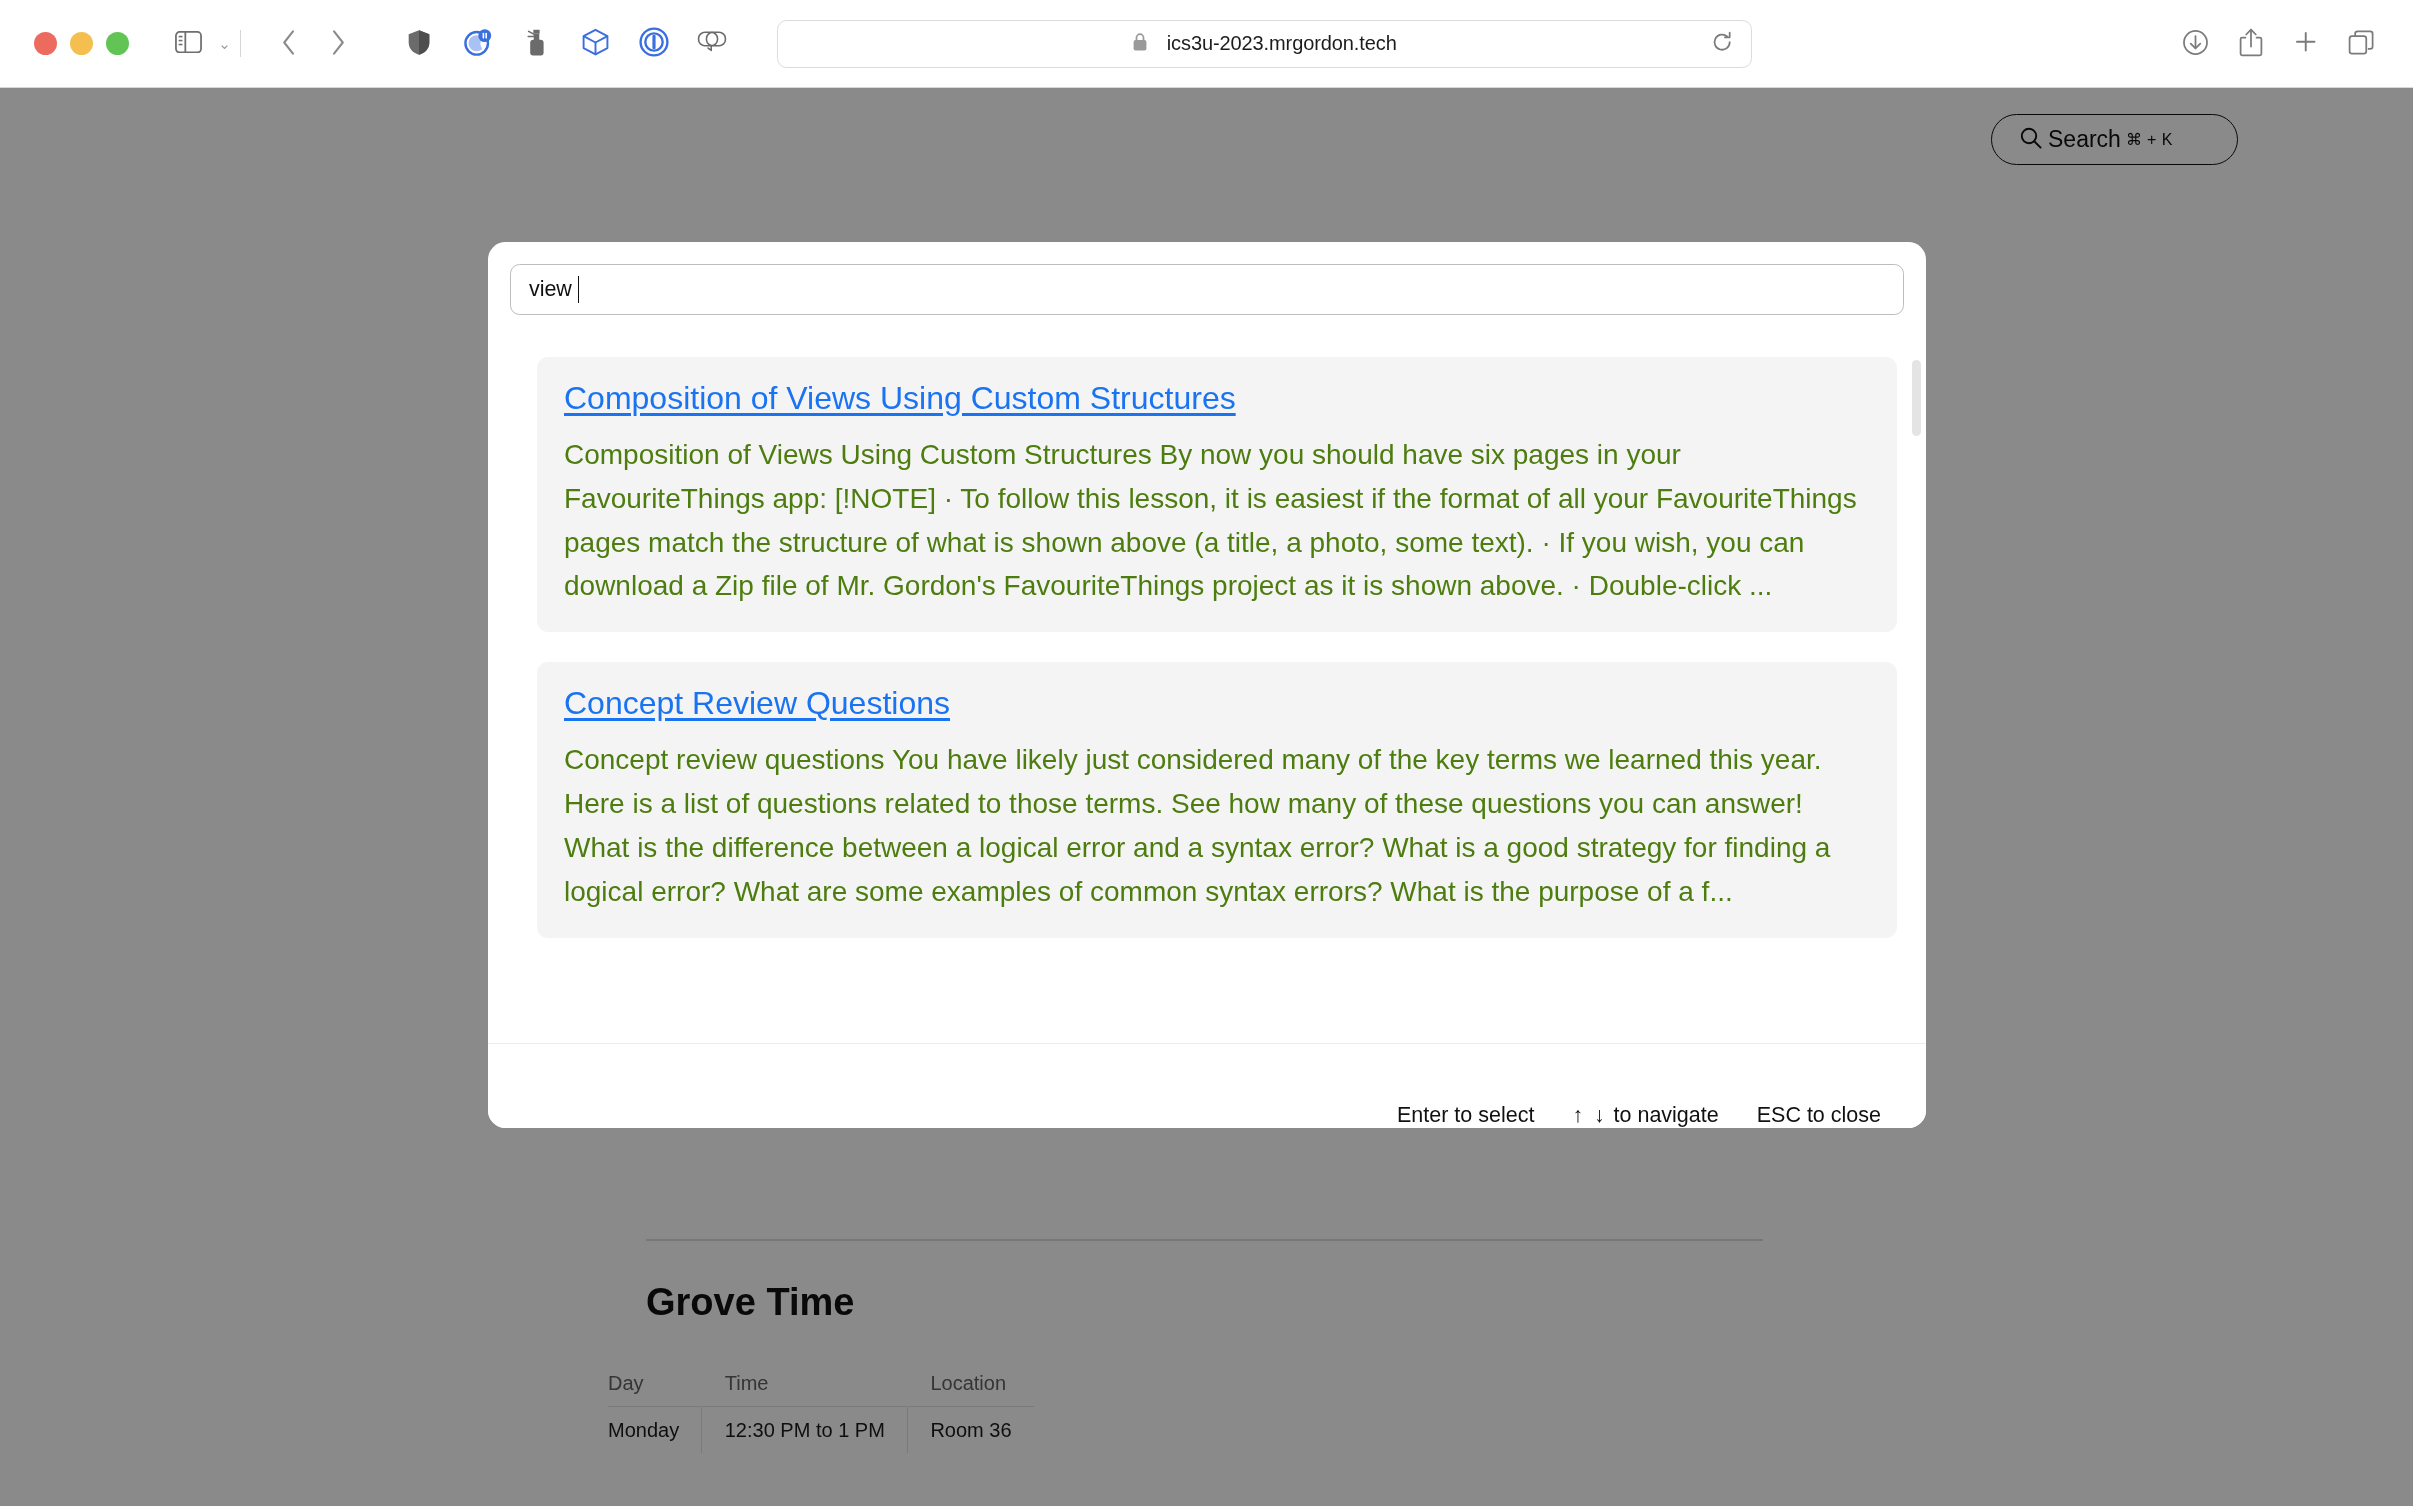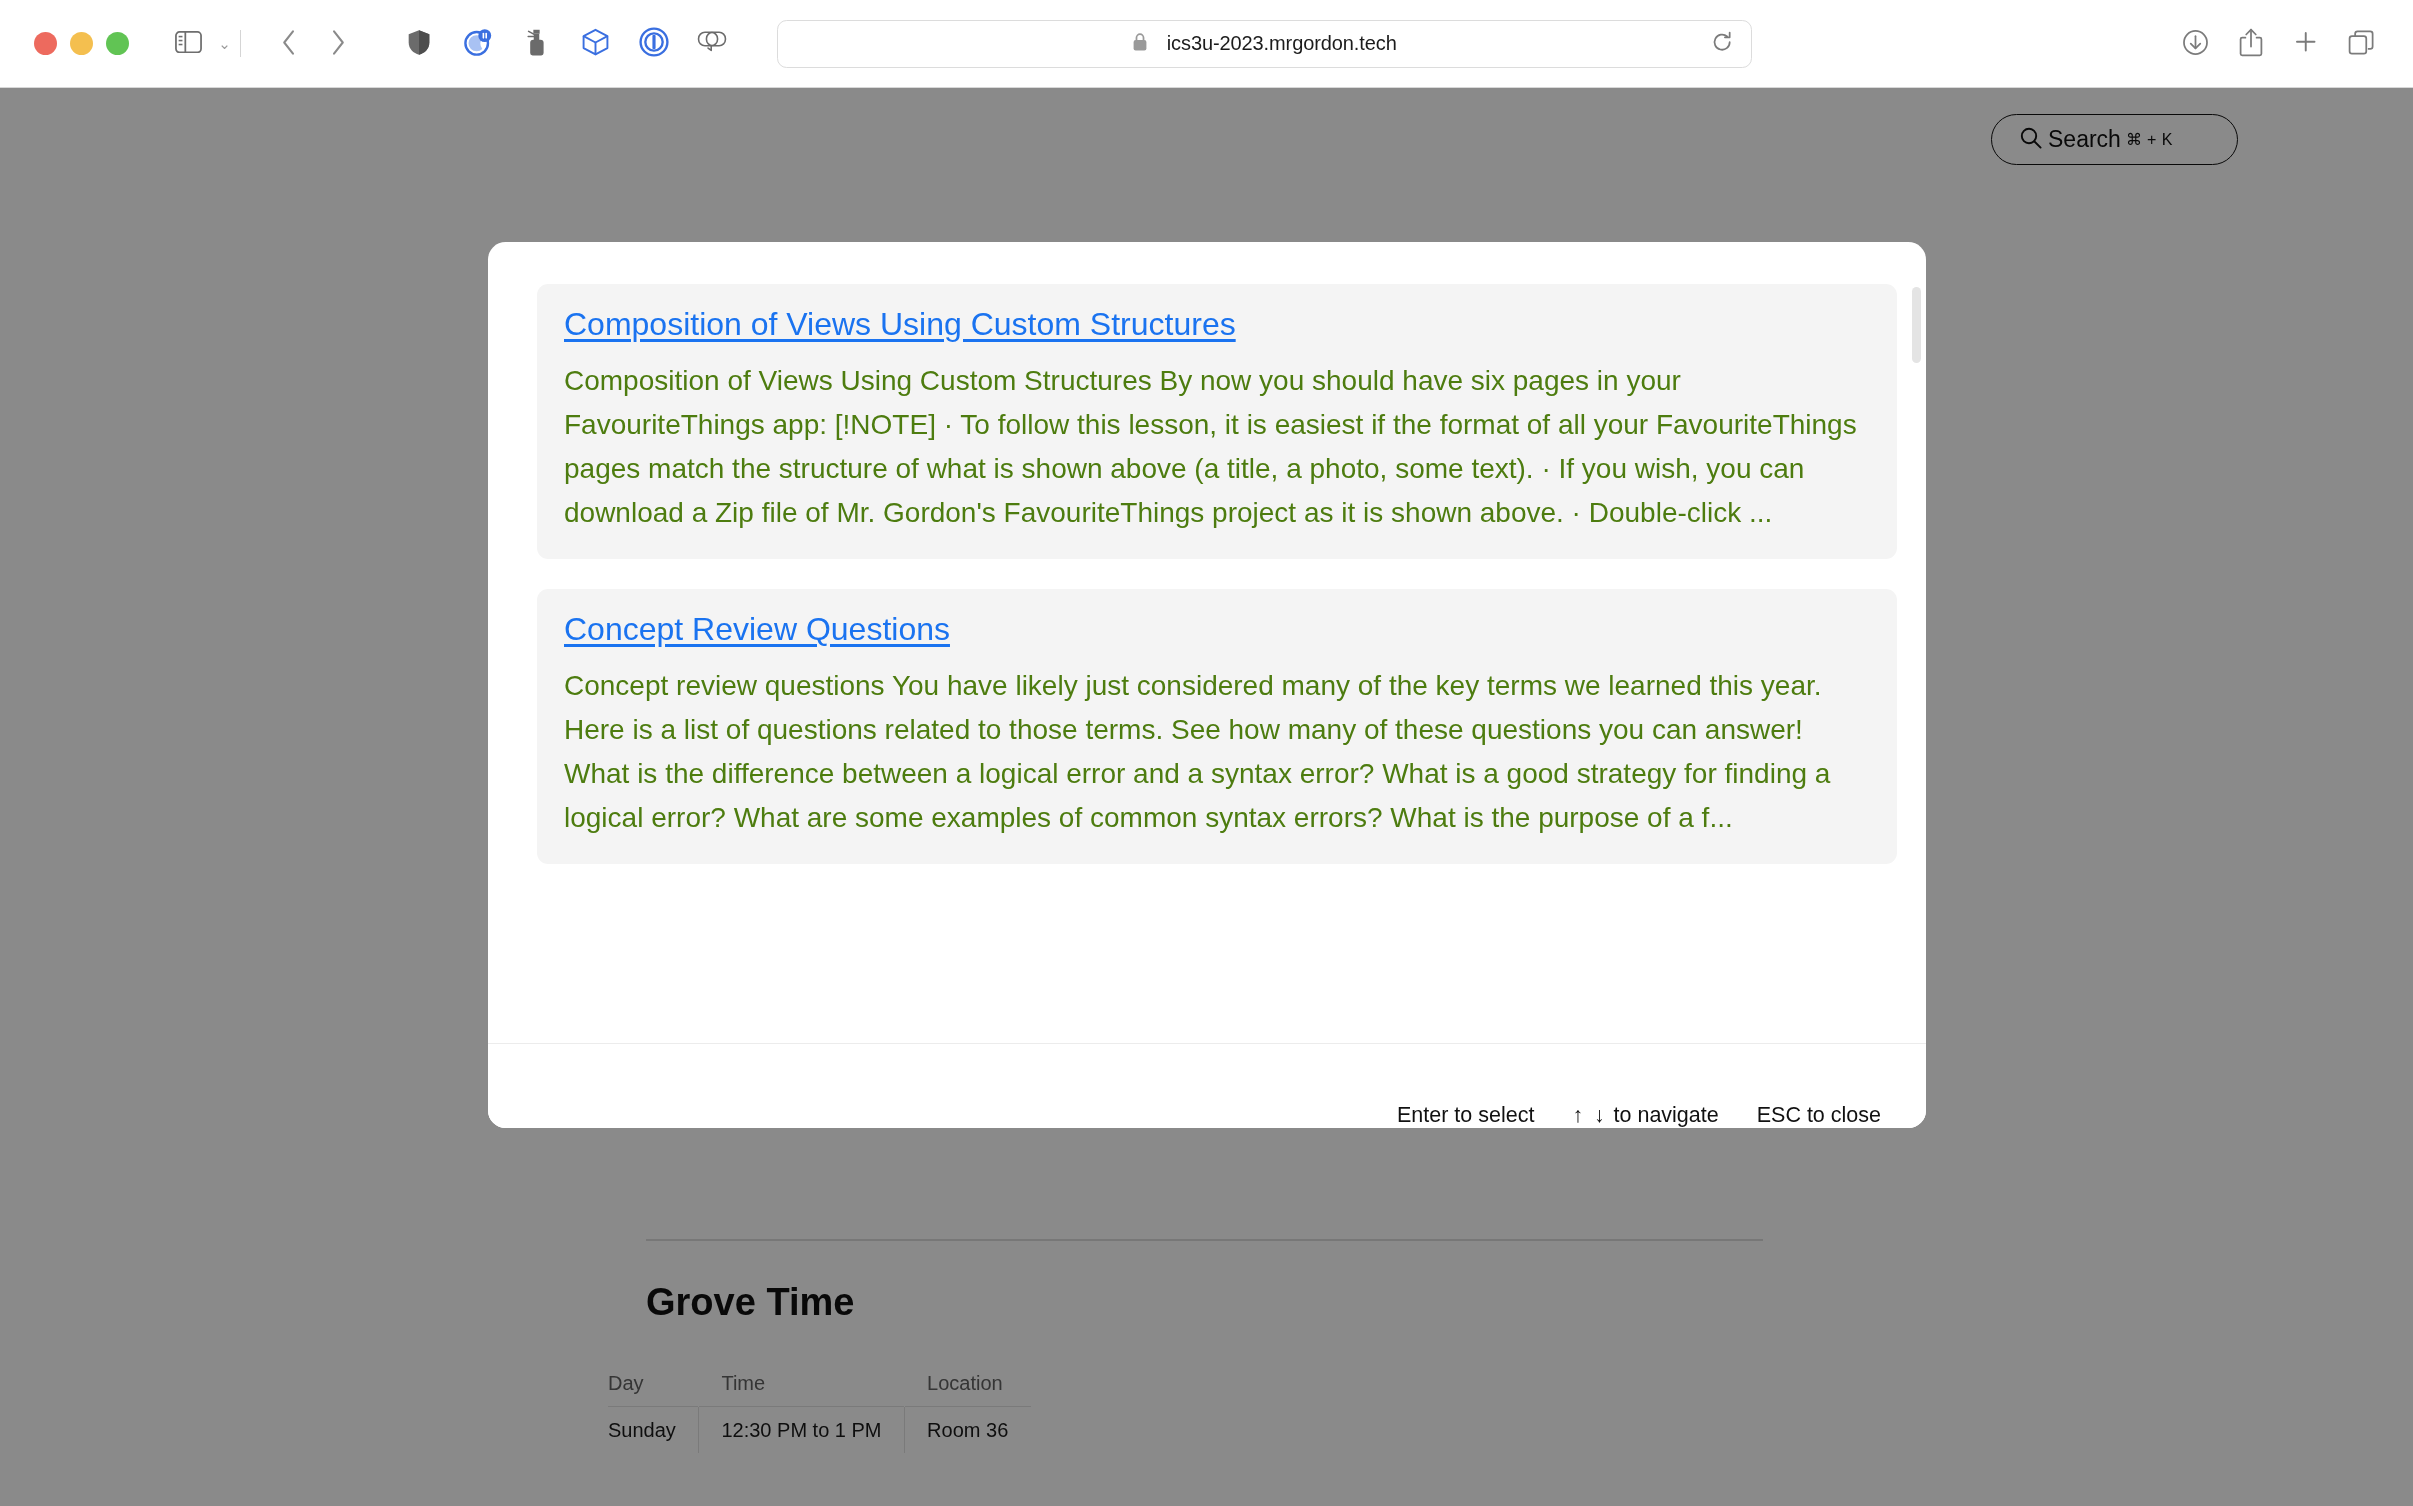--- a/index.html
+++ b/index.html
@@ -381,31 +381,37 @@
     <table id="grove-table">
       <thead>
         <tr>
           <th>Day</th>
           <th>Time</th>
           <th>Location</th>
         </tr>
       </thead>
       <tbody>
         <tr>
-          <td>Sunday</td>
+          <td>Monday</td>
           <td>12:30 PM to 1 PM</td>
           <td>Room 36</td>
         </tr>
       </tbody>
     </table>
 
     <div id="dim-overlay"></div>
 
     <div id="search-modal">
 
+      <div id="search-input-wrap">
+        <div id="search-input">
+          <span id="search-input-value">view</span>
+            <span id="caret"></span>
+        </div>
+      </div>
 
       <div id="results-scroll">
 
         <div class="result-card">
           <a class="result-title">Composition of Views Using Custom Structures</a>
           <div class="result-snippet">Composition of Views Using Custom Structures By now you should have six pages in your FavouriteThings app: [!NOTE] · To follow this lesson, it is easiest if the format of all your FavouriteThings pages match the structure of what is shown above (a title, a photo, some text). · If you wish, you can download a Zip file of Mr. Gordon's FavouriteThings project as it is shown above. · Double-click ...</div>
         </div>
 
         <div class="result-card">
           <a class="result-title">Concept Review Questions</a>

